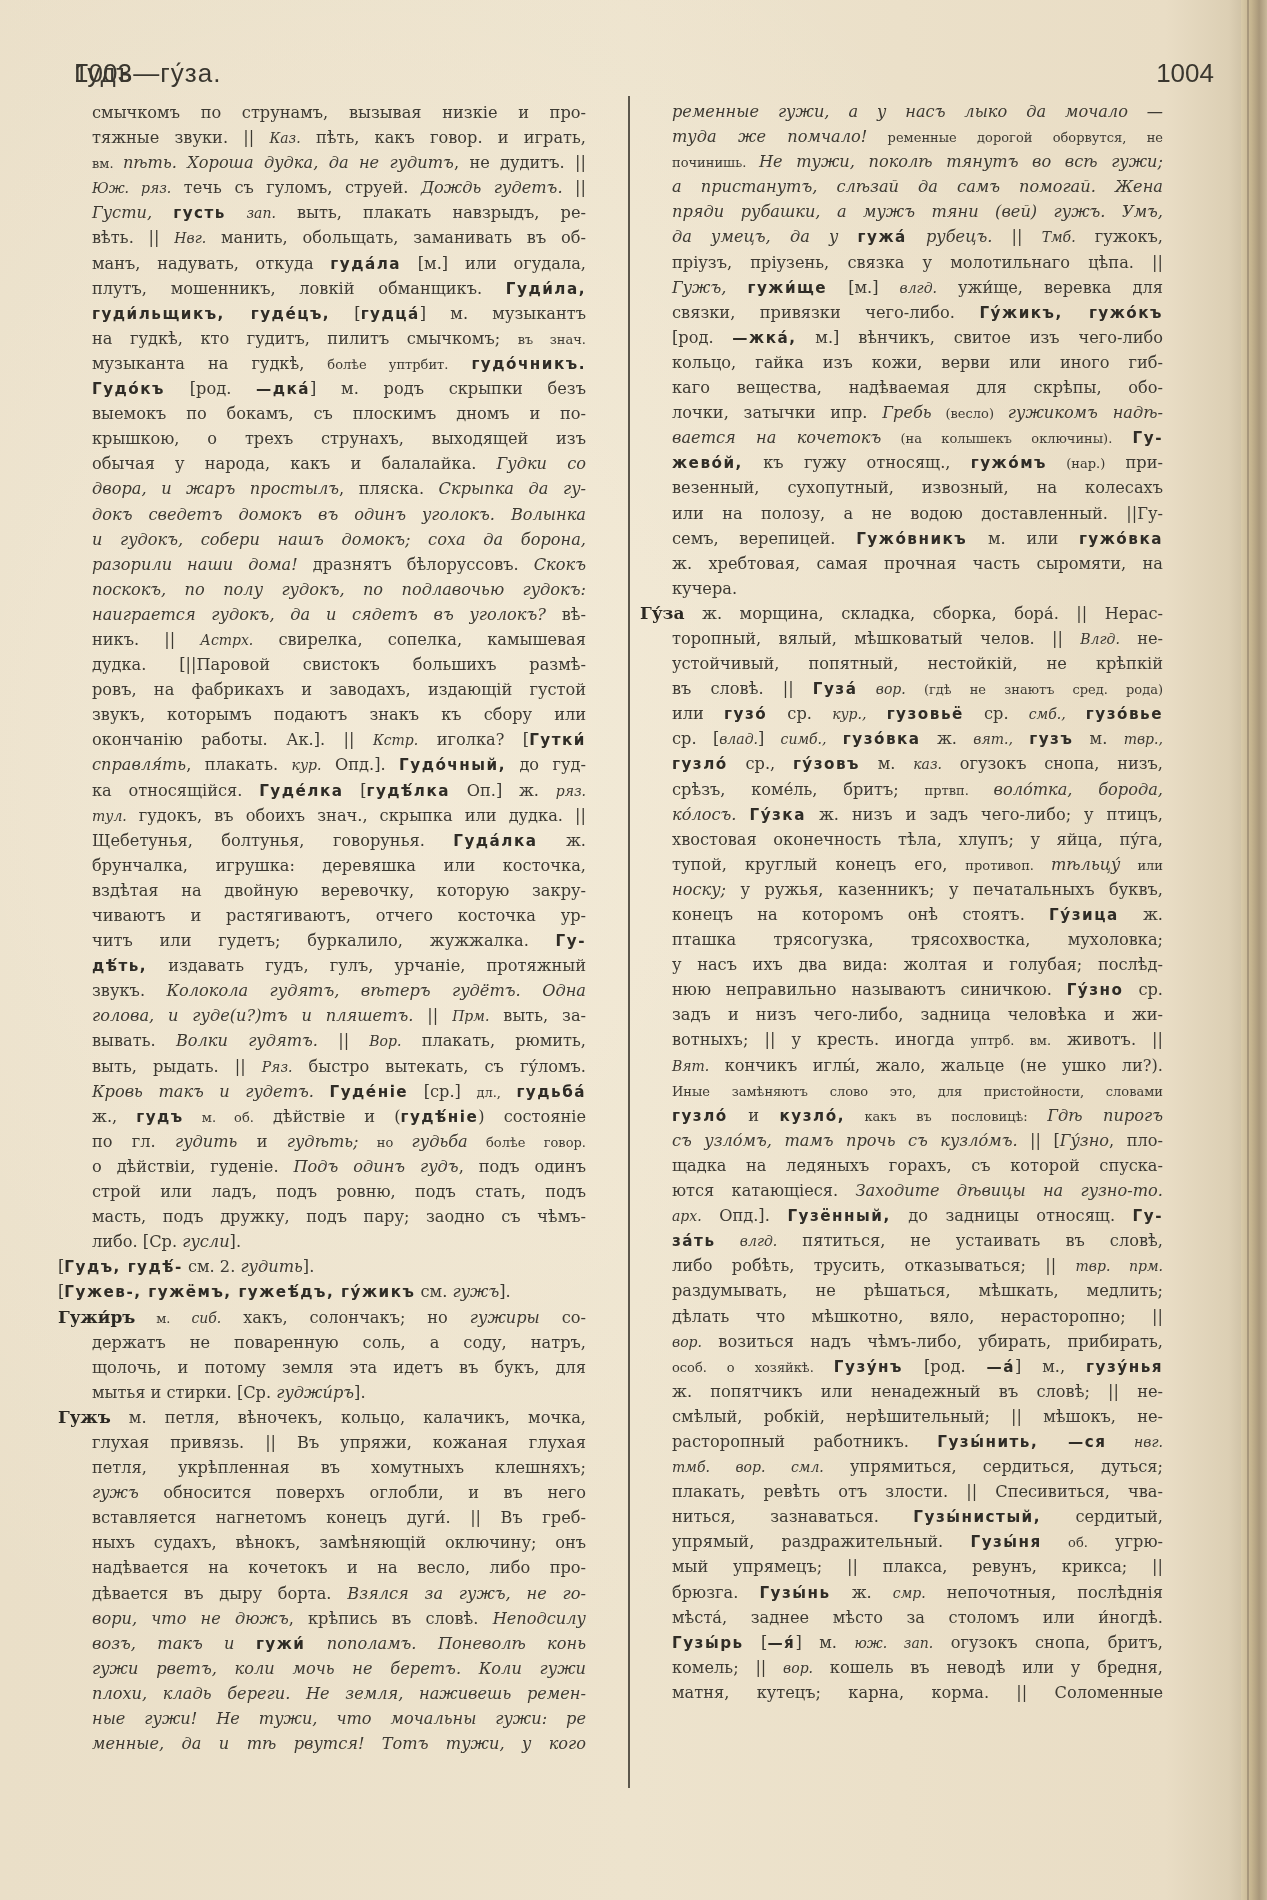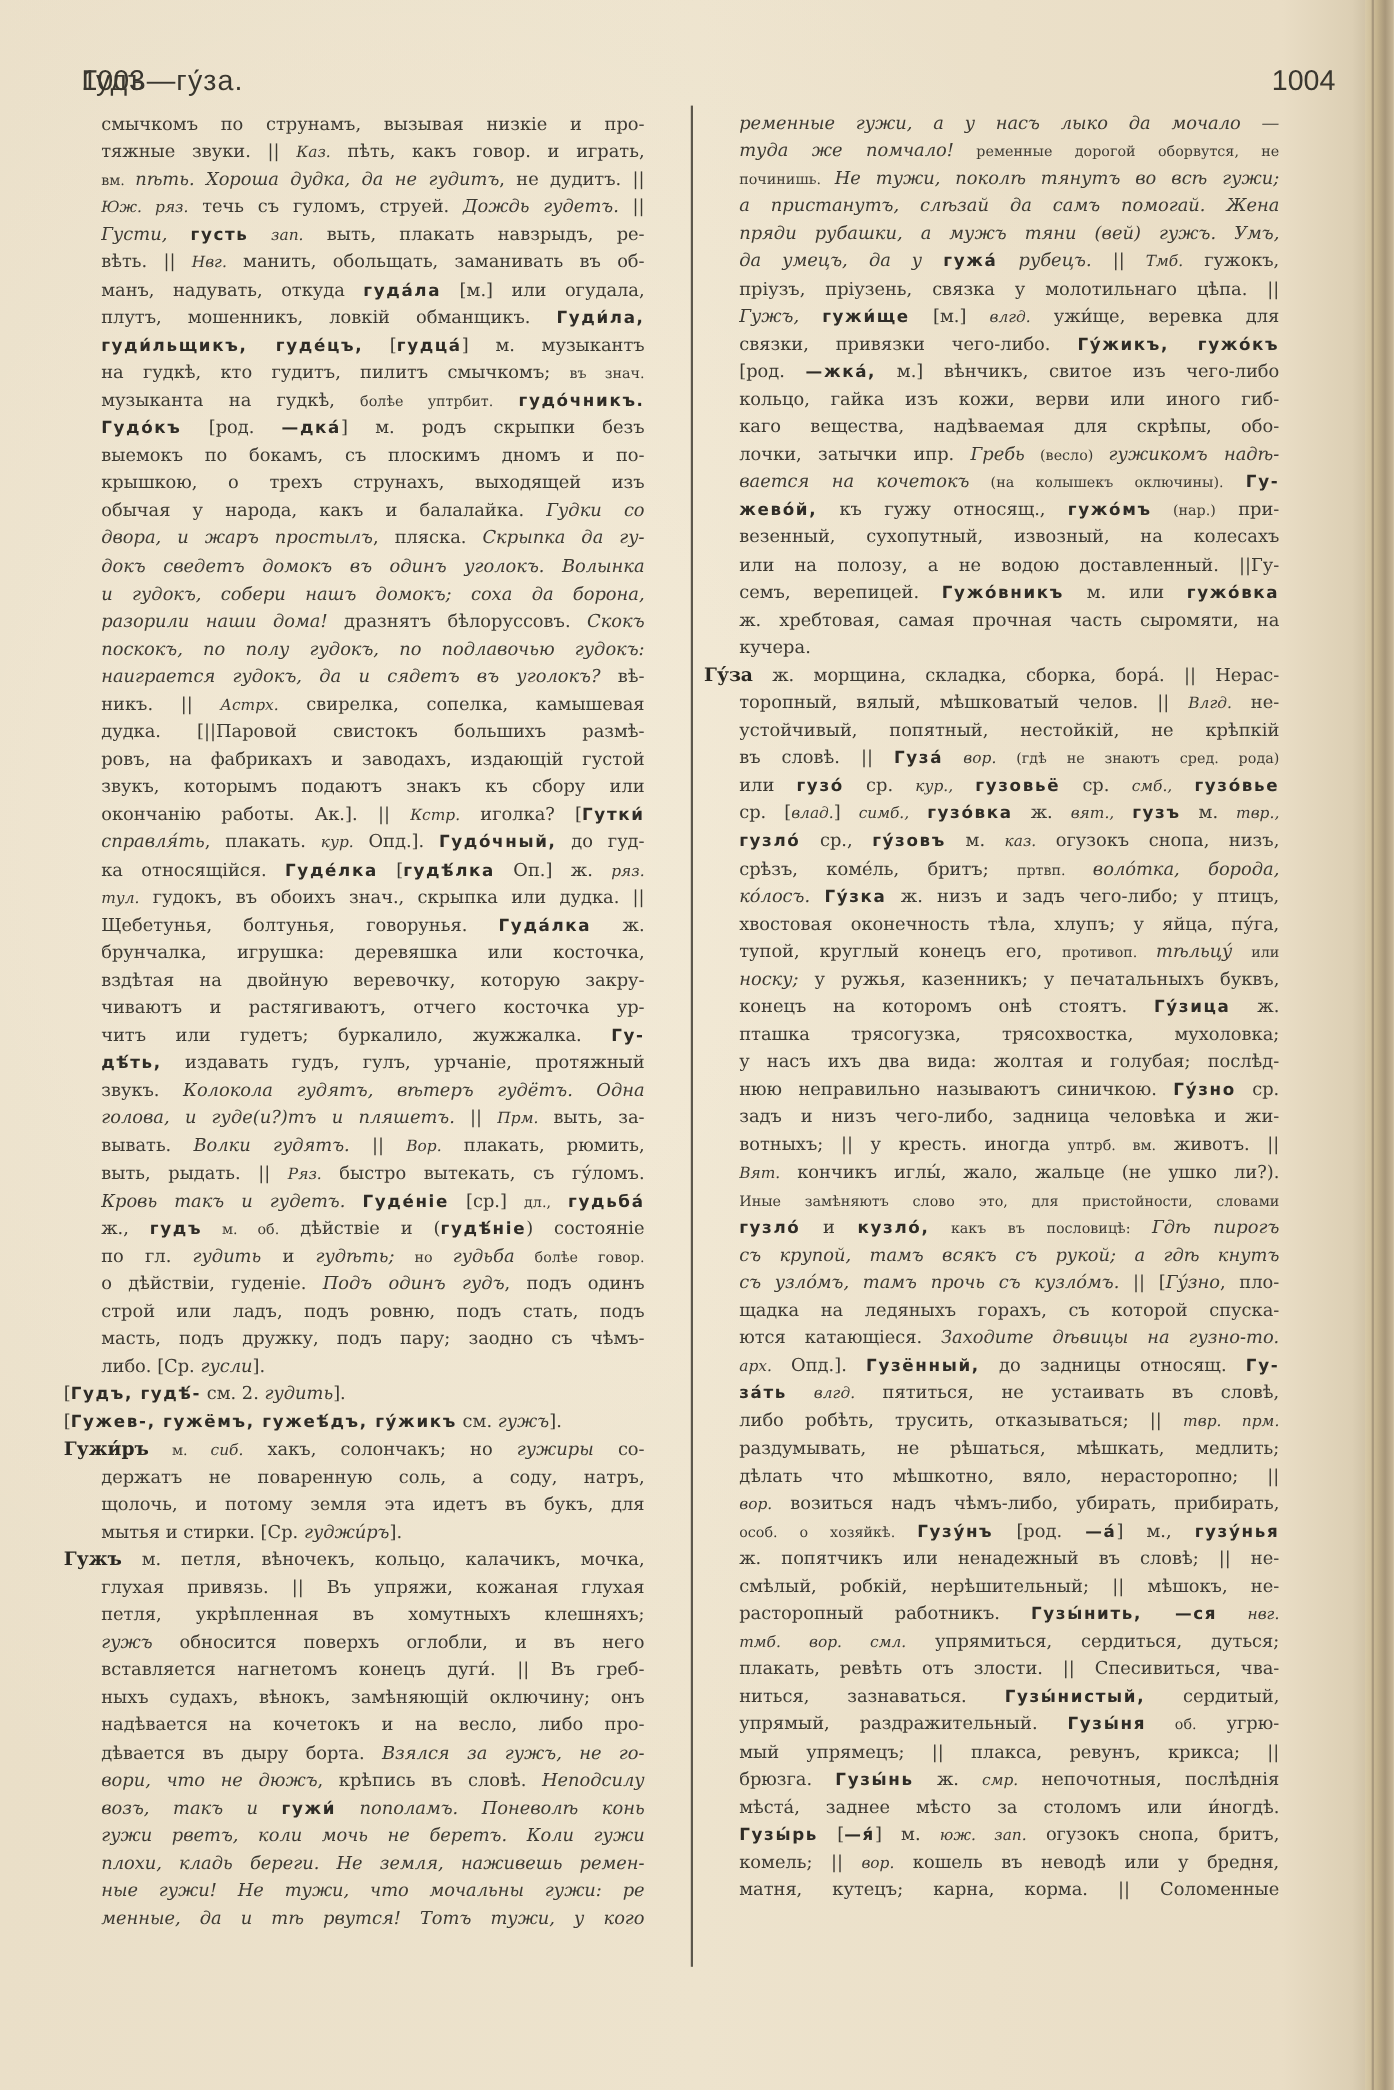--- a/index.html
+++ b/index.html
@@ -172,21 +172,20 @@
       <span class="line "><span class="i">носку;</span><span> у ружья, казенникъ; у печатальныхъ буквъ,</span></span>
       <span class="line "><span>конецъ на которомъ онѣ стоятъ. </span><span class="b">Гу́зица</span><span> ж.</span></span>
       <span class="line "><span>пташка трясогузка, трясохвостка, мухоловка;</span></span>
       <span class="line "><span>у насъ ихъ два вида: жолтая и голубая; послѣд-</span></span>
       <span class="line "><span>нюю неправильно называютъ синичкою. </span><span class="b">Гу́зно</span><span> ср.</span></span>
       <span class="line "><span>задъ и низъ чего-либо, задница человѣка и жи-</span></span>
       <span class="line "><span>вотныхъ; || у кресть. иногда </span><span class="sm">уптрб. вм.</span><span> животъ. ||</span></span>
       <span class="line "><span class="s">Вят.</span><span> кончикъ иглы́, жало, жальце (не ушко ли?).</span></span>
       <span class="line "><span class="sm">Иные замѣняютъ слово это, для пристойности, словами</span></span>
       <span class="line "><span class="b">гузло́</span><span> и </span><span class="b">кузло́,</span><span class="sm"> какъ въ пословицѣ: </span><span class="i">Гдѣ пирогъ</span></span>
-      <span class="line "><span class="i">съ крупой, тамъ всякъ съ рукой; а гдѣ кнутъ</span></span>
       <span class="line "><span class="i">съ узло́мъ, тамъ прочь съ кузло́мъ.</span><span> || [</span><span class="i">Гу́зно</span><span>, пло-</span></span>
       <span class="line "><span>щадка на ледяныхъ горахъ, съ которой спуска-</span></span>
       <span class="line "><span>ются катающіеся. </span><span class="i">Заходите дѣвицы на гузно-то.</span></span>
       <span class="line "><span class="s">арх.</span><span> Опд.]. </span><span class="b">Гузённый,</span><span> до задницы относящ. </span><span class="b">Гу-</span></span>
       <span class="line "><span class="b">за́ть</span><span class="s"> влгд.</span><span> пятиться, не устаивать въ словѣ,</span></span>
       <span class="line "><span>либо робѣть, трусить, отказываться; || </span><span class="s">твр. прм.</span></span>
       <span class="line "><span>раздумывать, не рѣшаться, мѣшкать, медлить;</span></span>
       <span class="line "><span>дѣлать что мѣшкотно, вяло, нерасторопно; ||</span></span>
       <span class="line "><span class="s">вор.</span><span> возиться надъ чѣмъ-либо, убирать, прибирать,</span></span>
       <span class="line "><span class="sm">особ. о хозяйкѣ. </span><span class="b">Гузу́нъ</span><span> [род. </span><span class="b">—а́</span><span>] м., </span><span class="b">гузу́нья</span></span>

